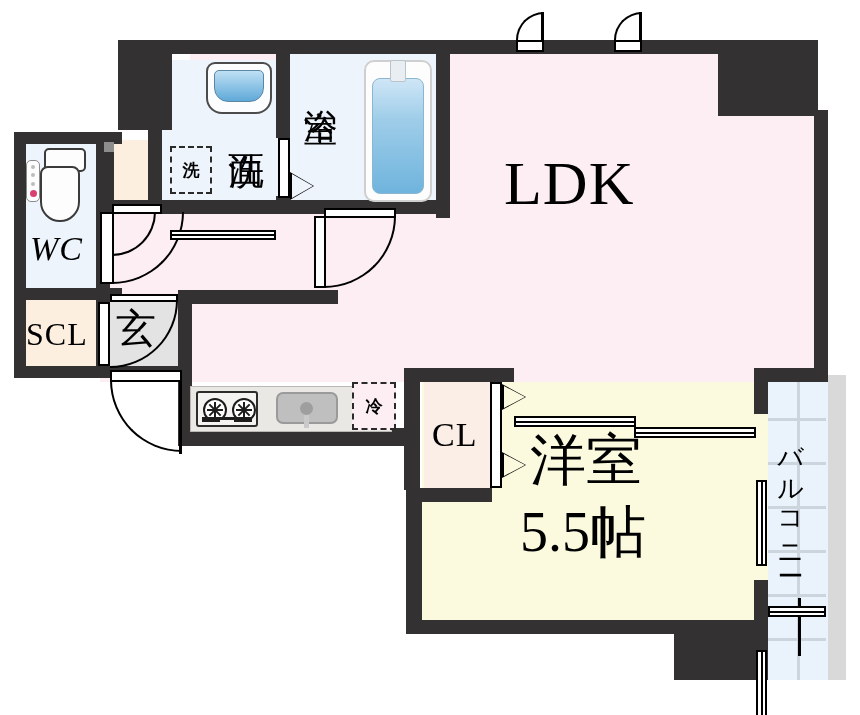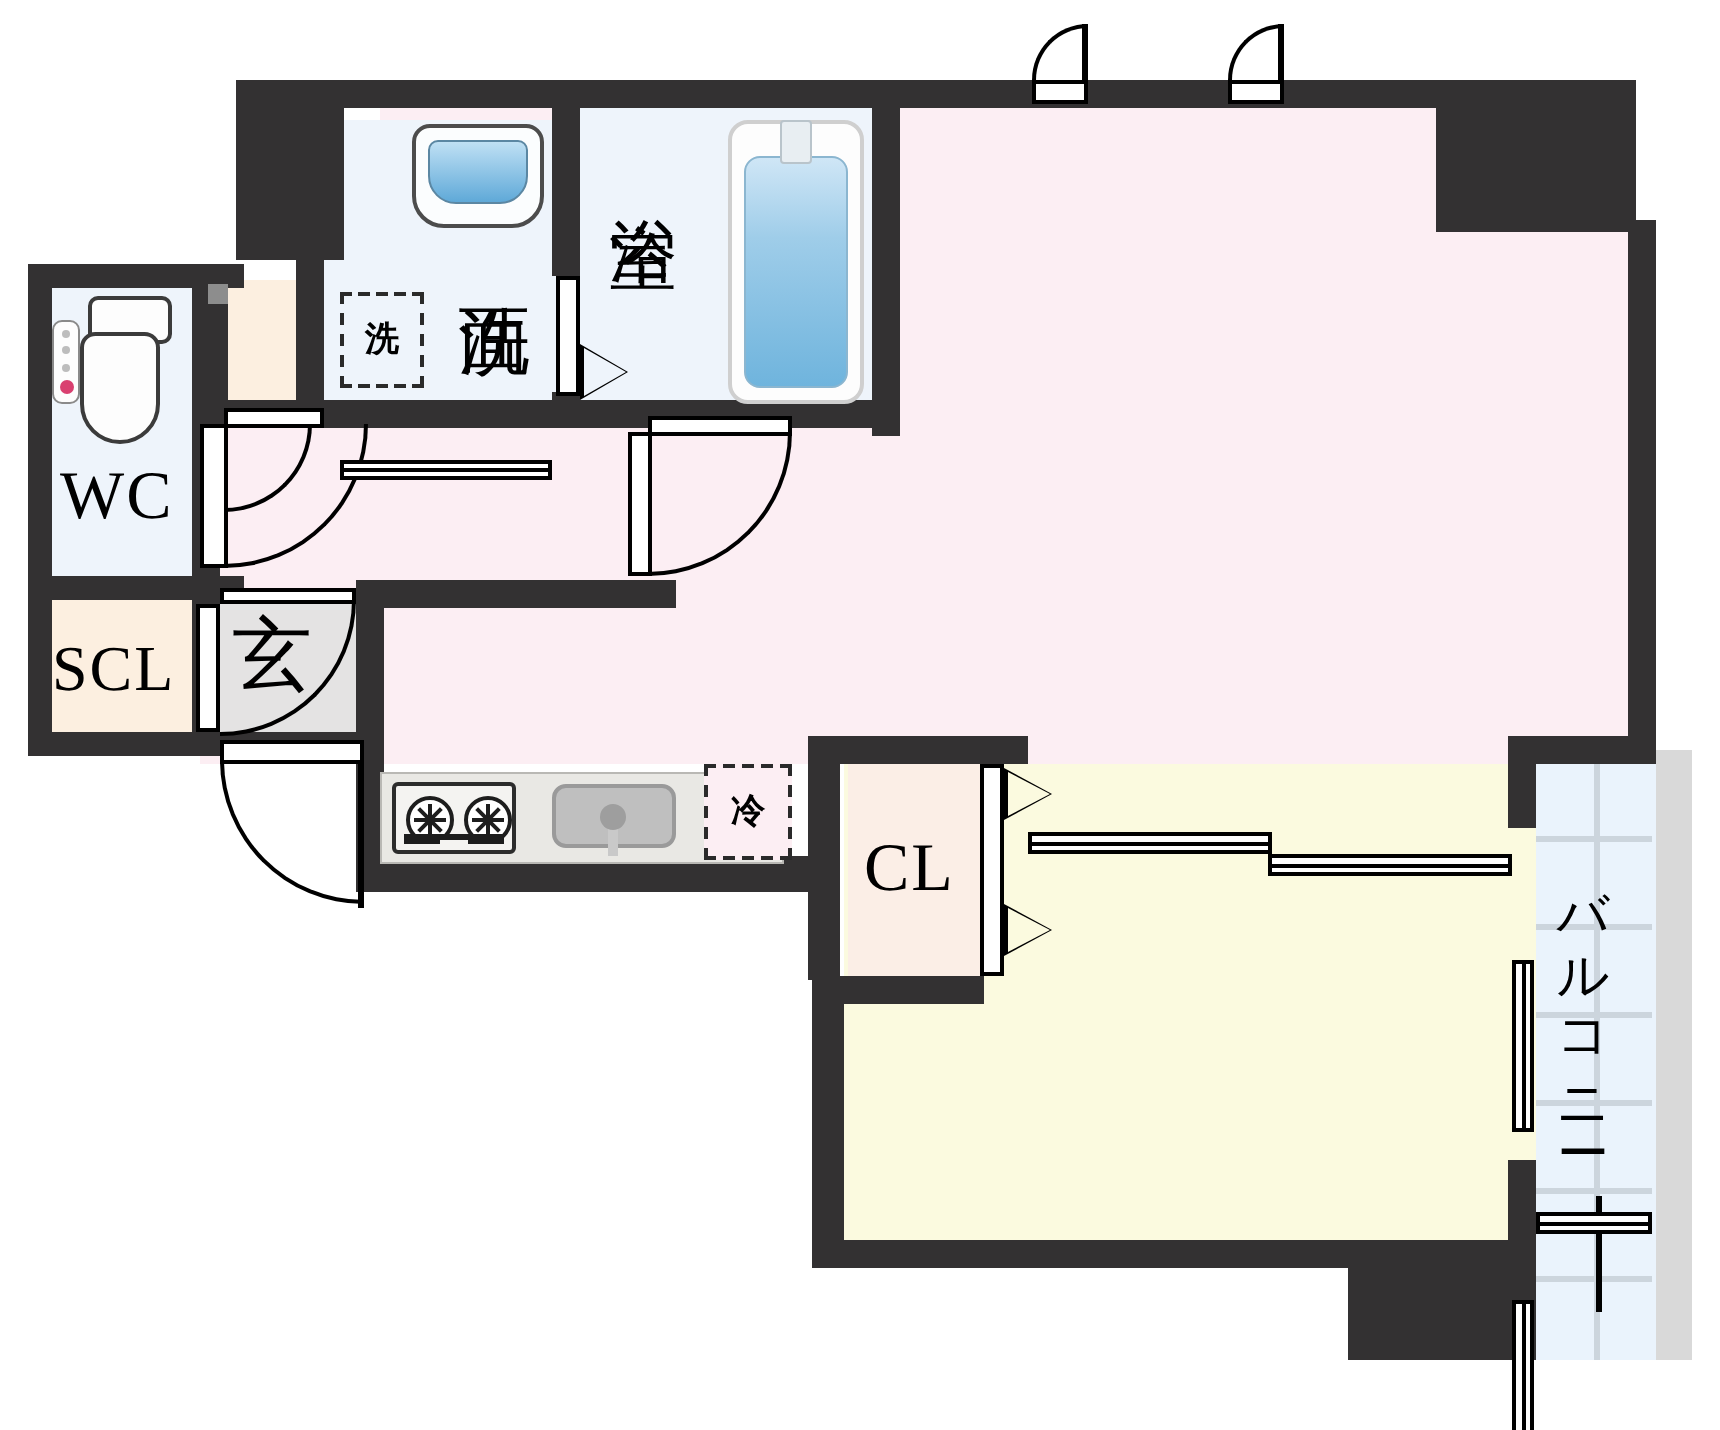--- a/index.html
+++ b/index.html
@@ -15,21 +15,21 @@
   .fill-scl{background:#fcefe0;}
   .fill-cl{background:#fbeee6;}
   .fill-genkan{background:#e4e3e3;}
   .fill-balcony{background:#eaf3fc;}
   .fill-balcony-edge{background:#d9d9d9;}
   
   .lbl{color:#000;line-height:1;white-space:nowrap;}
   .lbl-ldk{font-size:58px;letter-spacing:1px;}
   .lbl-num{font-size:58px;letter-spacing:0px;}
   .lbl-room{font-size:52px;}
-  .lbl-wc{font-size:34px;letter-spacing:1px;}
+  .lbl-wc{font-size:34px;letter-spacing:1px;font-style:italic;}
   .lbl-scl{font-size:32px;letter-spacing:1px;}
   .lbl-cl{font-size:30px;letter-spacing:1px;}
   .lbl-kanji{font-size:30px;font-family:"DejaVu Serif",serif;font-weight:500;}
   .lbl-genkan{font-size:40px;font-family:"DejaVu Serif",serif;}
   .lbl-small{font-size:17px;font-family:"DejaVu Sans",sans-serif;font-weight:bold;}
   .lbl-vert{writing-mode:vertical-rl;font-size:26px;font-family:"DejaVu Serif",serif;letter-spacing:4px;}
   
   .dash-box{border:2.5px dashed #2a2a2a;box-sizing:border-box;display:flex;align-items:center;justify-content:center;}
   .tub-outer{background:#fdfdfd;border:2px solid #cfcfcf;border-radius:10px;box-sizing:border-box;}
   .tub-inner{background:linear-gradient(180deg,#cfe6f6 0%,#9fcde9 35%,#6fb4dd 100%);border:1.5px solid #8bb6d0;border-radius:8px;box-sizing:border-box;}
@@ -174,21 +174,24 @@
   <div class="abs dash-box" style="left:170px;top:146px;width:42px;height:48px;">
     <span class="lbl lbl-small">洗</span>
   </div>
   <div class="abs lbl lbl-kanji" style="left:228px;top:124px;writing-mode:vertical-rl;font-size:36px;letter-spacing:2px;">洗面</div>
 
   <div class="abs tub-outer" style="left:364px;top:60px;width:68px;height:142px;"></div>
   <div class="abs tub-inner" style="left:372px;top:78px;width:52px;height:116px;"></div>
   <div class="abs tub-tap" style="left:390px;top:60px;width:16px;height:22px;"></div>
   <div class="abs lbl lbl-kanji" style="left:304px;top:82px;writing-mode:vertical-rl;font-size:34px;letter-spacing:2px;">浴室</div>
 
-
+  <div class="abs lbl lbl-ldk" style="left:504px;top:152px;font-size:62px;">LDK</div>
+
+  <div class="abs lbl lbl-room" style="left:530px;top:432px;font-size:56px;">洋室</div>
+  <div class="abs lbl lbl-room" style="left:520px;top:504px;font-size:56px;">5.5帖</div>
 
   <div class="abs lbl lbl-cl" style="left:432px;top:418px;font-size:34px;">CL</div>
 
   <div class="abs ktn-counter" style="left:190px;top:386px;width:202px;height:46px;"></div>
   <div class="abs stove" style="left:196px;top:391px;width:62px;height:36px;">
     <div class="burner" style="left:5px;top:5px;width:20px;height:20px;">
         <i></i>
         <u></u>
       </div>
     <div class="burner" style="left:34px;top:5px;width:20px;height:20px;">

